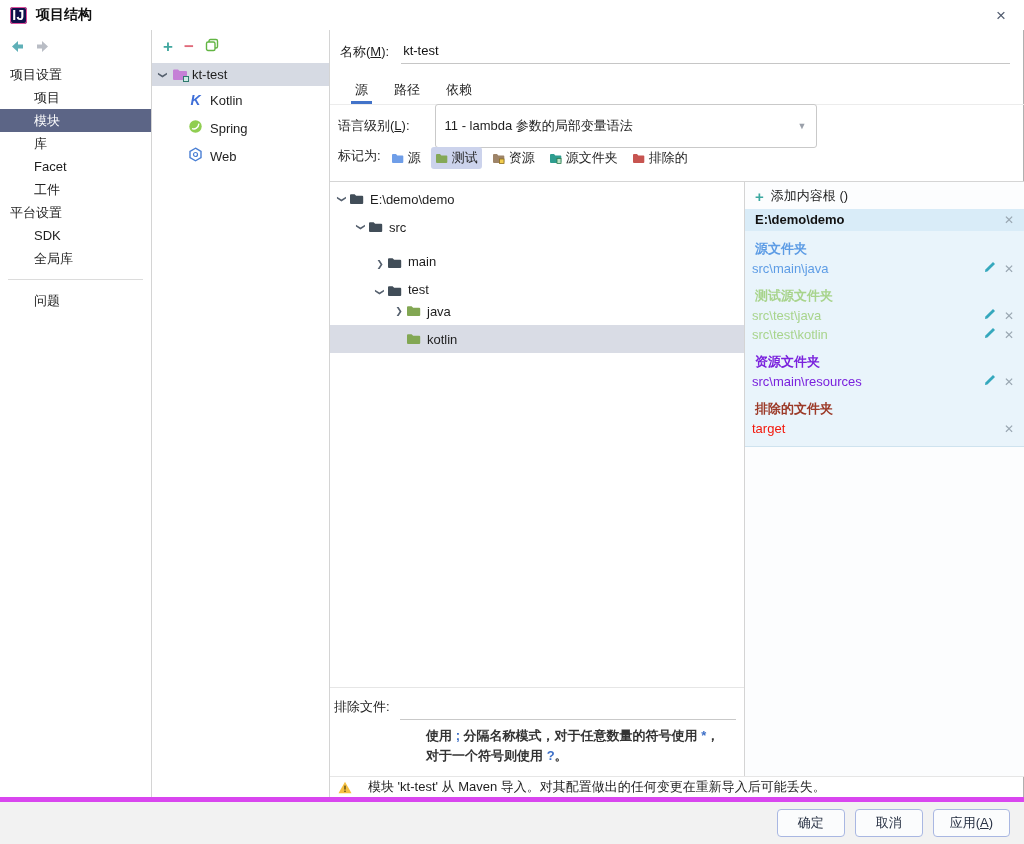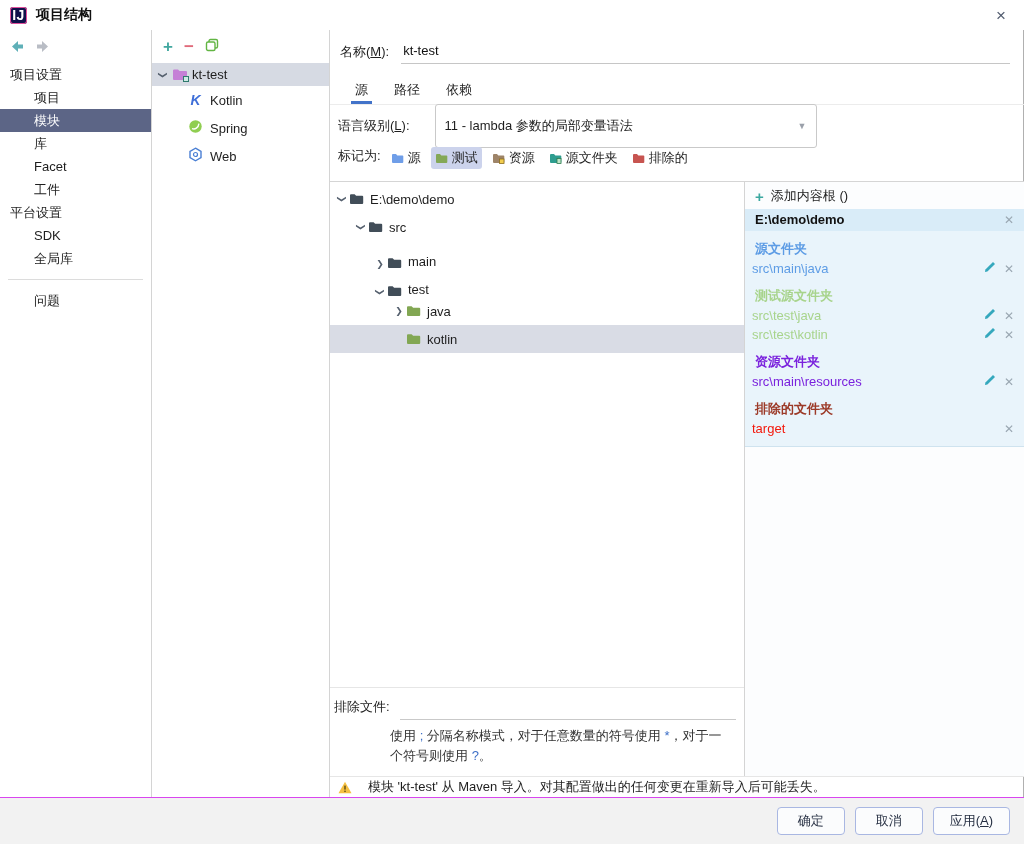--- a/index.html
+++ b/index.html
@@ -55,41 +55,41 @@
   .left-pane { width:415px; flex:0 0 415px; border-right:1px solid #d4d4d4; display:flex; flex-direction:column; min-height:0; }
   .tree { flex:1 1 auto; padding-top:3px; }
   .tree-row { height:28px; display:flex; align-items:center; cursor:default; }
   .tree-row.selected { background:#d9dce5; }
   .tree-row .icon { margin-right:6px; display:flex; }
   .ind0 { padding-left:5px; } .ind1 { padding-left:24px; } .ind2 { padding-left:43px;align-items:flex-end; } .ind3 { padding-left:62px; }
 
   .exclude { flex:0 0 auto; border-top:1px solid #e6e6e6; padding:10px 8px 10px 4px; }
   .exclude-top { display:flex; align-items:flex-start; }
   .exclude-input { flex:1; margin-left:10px; border:none; border-bottom:1px solid #c9c9c9; outline:none; font:inherit; padding:2px 2px 4px; background:transparent; }
-  .exclude-help { margin:6px 4px 0 56px; color:#333; line-height:1.55; }
+  .exclude-help { margin:6px 4px 0 92px; color:#333; line-height:1.55;font-weight:bold; }
   .sym { color:#3d6fc7; }
 
   .right-pane { flex:1 1 auto; background:#fcfdfe; display:flex; flex-direction:column; min-width:0; overflow:hidden; }
   .add-root { display:flex; align-items:center; gap:7px; padding:5px 8px 4px 10px; color:#1e1e1e; cursor:default; }
   .add-root .plus { color:#3ba8a0; font-size:15px; font-weight:bold; }
   .root-block { background:#e9f4fb; border-bottom:1px solid #cfe3ef; padding-bottom:8px; }
   .root-header { background:#d9ecf8; display:flex; align-items:center; padding:3px 10px 4px; font-weight:bold; color:#111; }
   .sec-title { font-weight:bold; padding:9px 10px 1px; }
   .item-row { display:flex; align-items:center; padding:2px 10px 2px 7px; gap:8px; }
   .item-path { flex:1; }
   .xmark { color:#9aa7b2; font-size:12px; line-height:1; cursor:default; }
   .spacer { flex:1; }
   .t-src { color:#5d9ce5; } .t-test { color:#a8d48c; } .t-res { color:#7a22dd; }
   .t-excl-title { color:#9c3a28; } .t-excl-item { color:#f3180b; }
 
   .warning-row { height:21px; flex:0 0 21px; display:flex; align-items:center; gap:16px; padding-left:8px; border-top:1px solid #e6e6e6; }
   .warning-row svg { flex:0 0 auto; }
 
   
-  .footer { height:47px; flex:0 0 47px; background:#f2f2f2; border-top:1px solid #d946ef; display:flex; align-items:center; justify-content:flex-end; gap:10px; padding:0 14px; }
+  .footer { height:47px; flex:0 0 47px; background:#f2f2f2; border-top:5px solid #d946ef; display:flex; align-items:center; justify-content:flex-end; gap:10px; padding:0 14px; }
   .btn { min-width:68px; height:28px; border:1px solid #a9b7e2; border-radius:4px; background:#fbfcfd; color:#273043; font:inherit; padding:0 16px; cursor:default; }
   .mn { text-decoration:underline; }
 </style>
 </head>
 <body>
 
 <div class="dialog">
 
   <div class="titlebar">
     <div class="app-logo">IJ</div>

